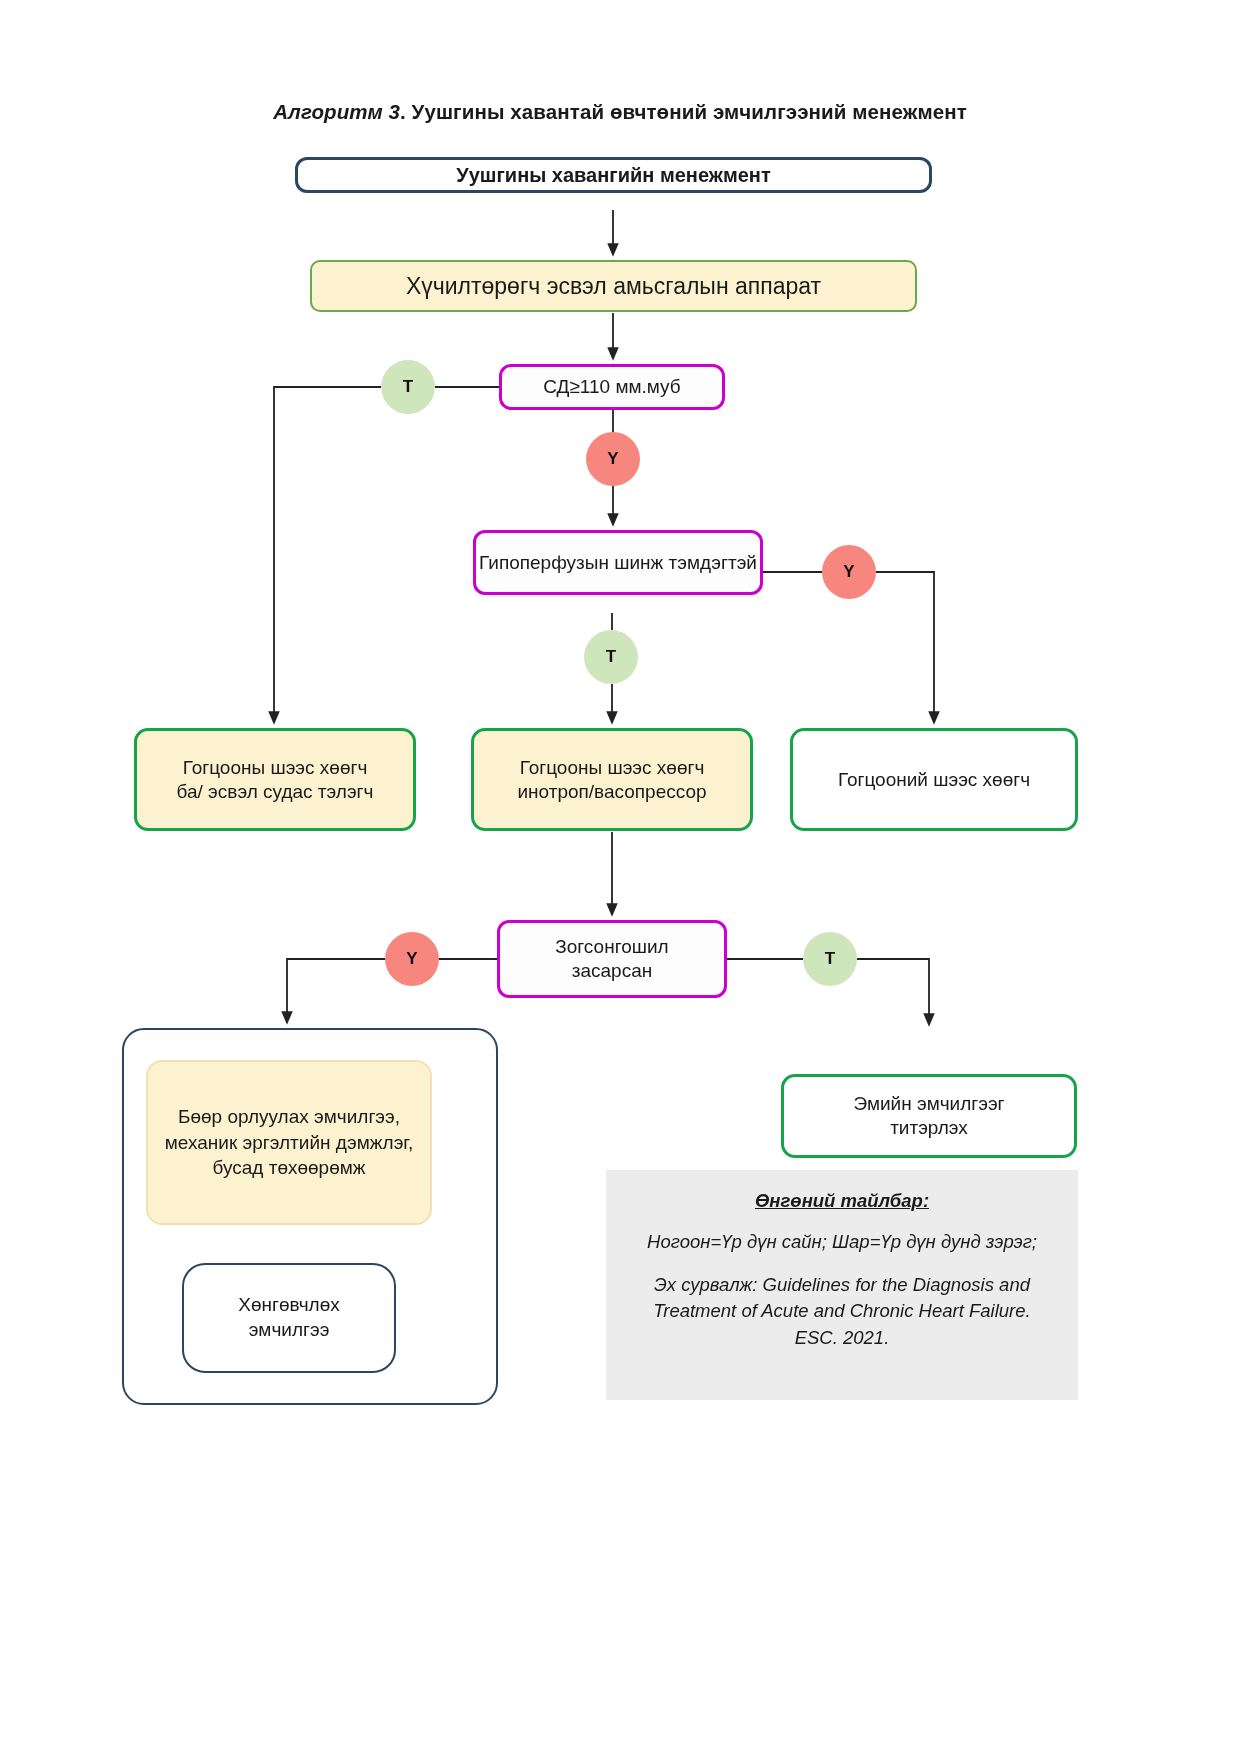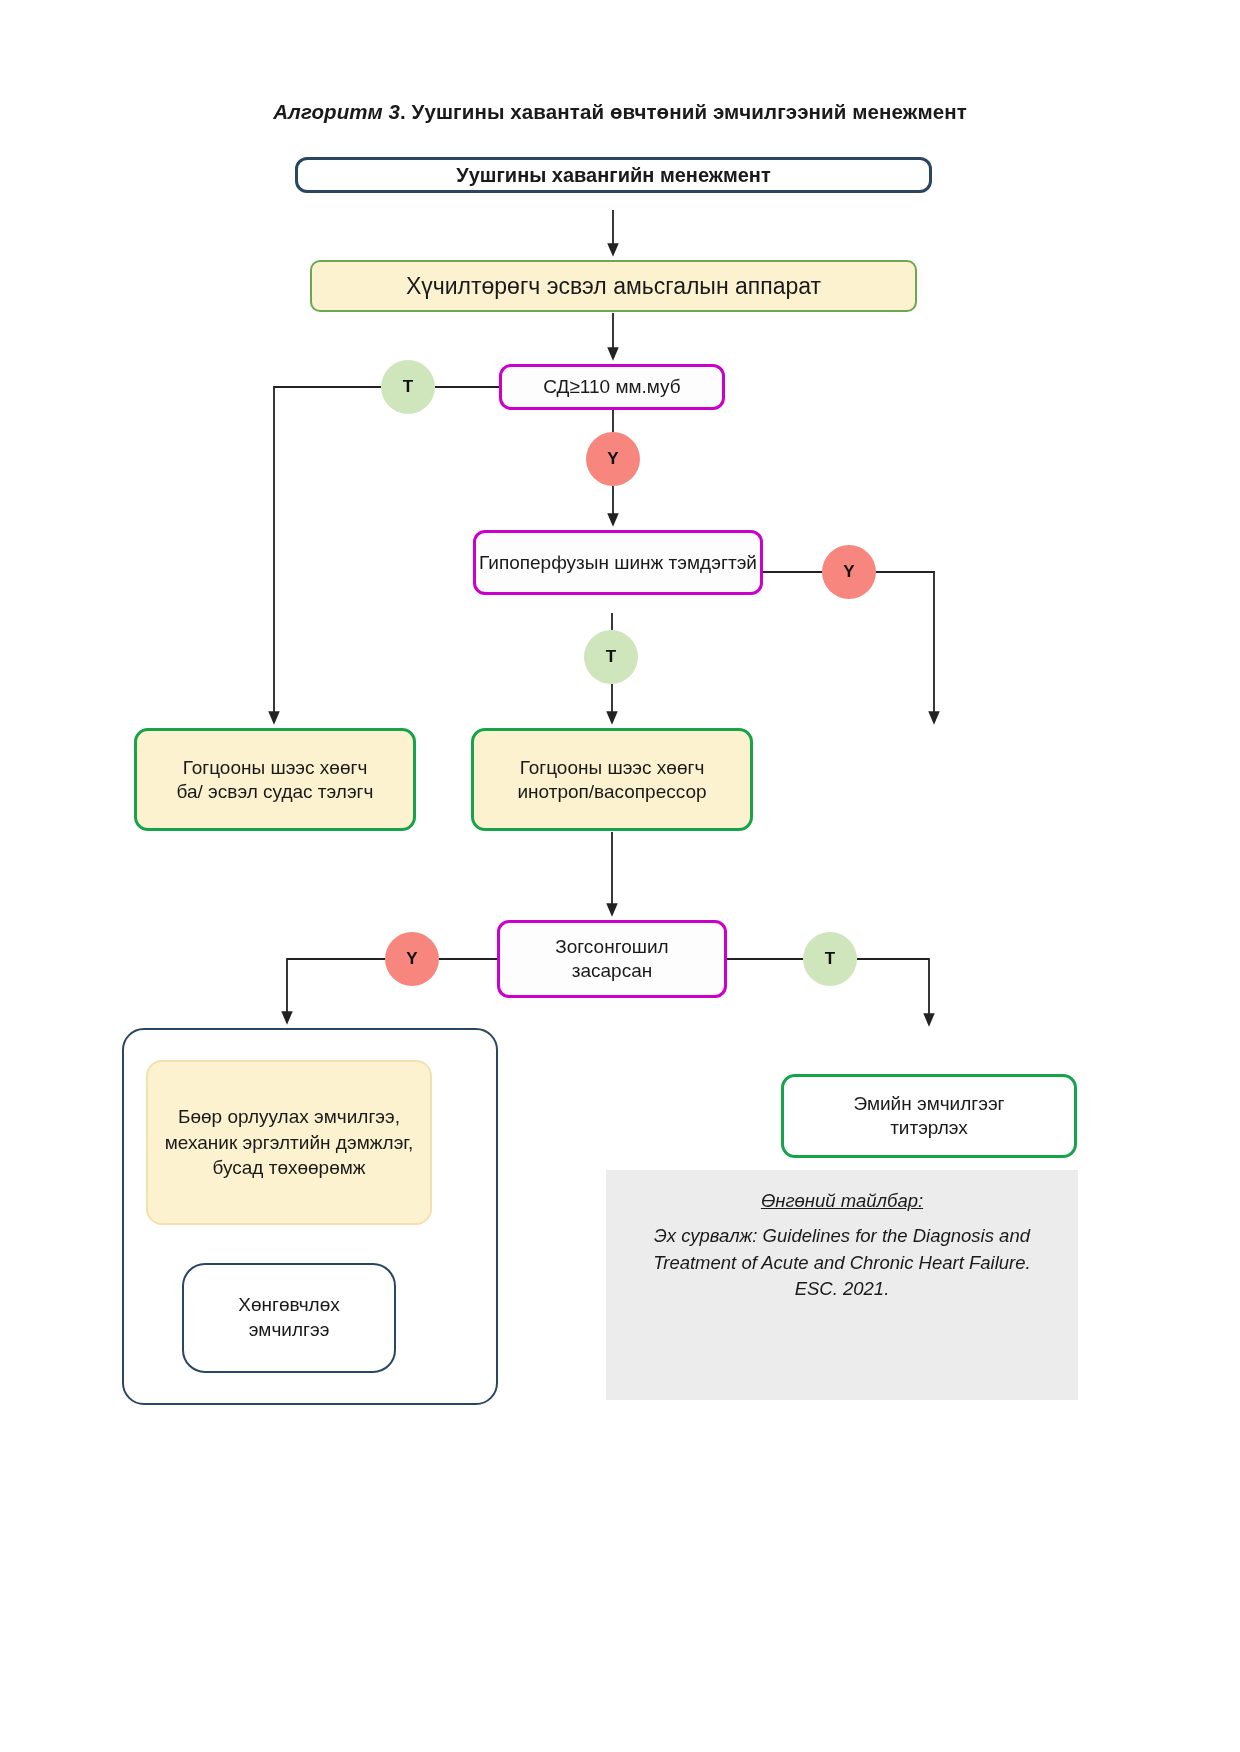--- a/index.html
+++ b/index.html
@@ -211,22 +211,22 @@
     box-sizing: border-box;
     background: #ececec;
     padding: 18px 26px 0 26px;
     text-align: center;
     font-style: italic;
     font-size: 18.5px;
     line-height: 1.45;
   }
   #legend-title {
     text-decoration: underline;
-    font-weight: normal;
-    margin-bottom: 8px;
+    font-weight: bold;
+    margin-bottom: 14px;
     display: block;
   }
   #legend-colors {
     display: block;
     margin-bottom: 16px;
   }
   #legend-source {
     display: block;
   }
 </style>
@@ -290,20 +290,21 @@
     </span>
   </div>
 
   <div class="node outcome-yellow" id="n-out2">
     <span>
       <span>Гогцооны шээс хөөгч</span><br>
       <span>инотроп/васопрессор</span>
     </span>
   </div>
 
+  <div class="node outcome-white" id="n-out3">Гогцооний шээс хөөгч</div>
 
   <div class="node decision" id="n-stab">
     <span>
       <span>Зогсонгошил</span><br>
       <span>засарсан</span>
     </span>
   </div>
 
   <div class="node outcome-white" id="n-titrate">
     <span>
@@ -324,16 +325,17 @@
 
   <div class="marker t" id="m-t1">Т</div>
   <div class="marker y" id="m-y1">Y</div>
   <div class="marker y" id="m-y2">Y</div>
   <div class="marker t" id="m-t2">Т</div>
   <div class="marker y" id="m-y3">Y</div>
   <div class="marker t" id="m-t3">Т</div>
 
   <div id="legend">
     <span id="legend-title">Өнгөний тайлбар:</span>
+    <span id="legend-colors">Ногоон=Үр дүн сайн; Шар=Үр дүн дунд зэрэг;</span>
     <span id="legend-source">Эх сурвалж: Guidelines for the Diagnosis and Treatment of Acute and Chronic Heart Failure. ESC. 2021.</span>
   </div>
 
 </div>
 
 </body></html>

